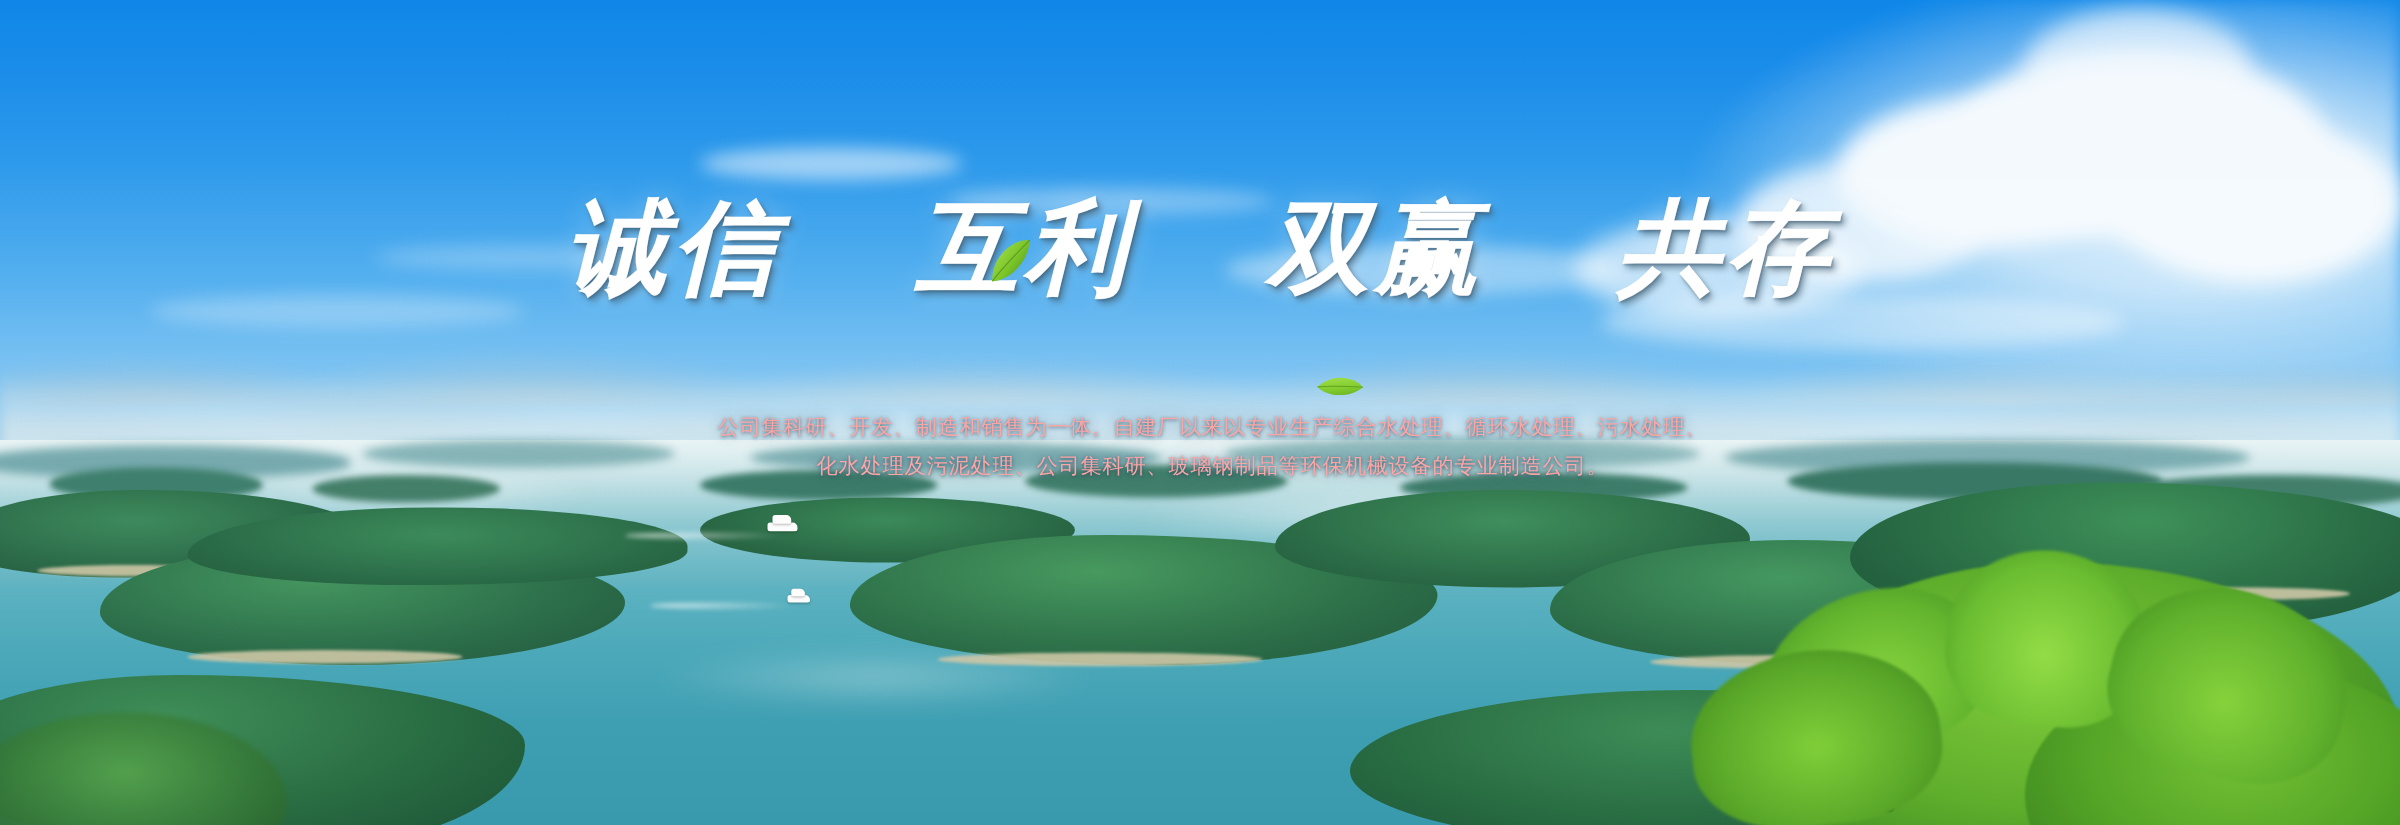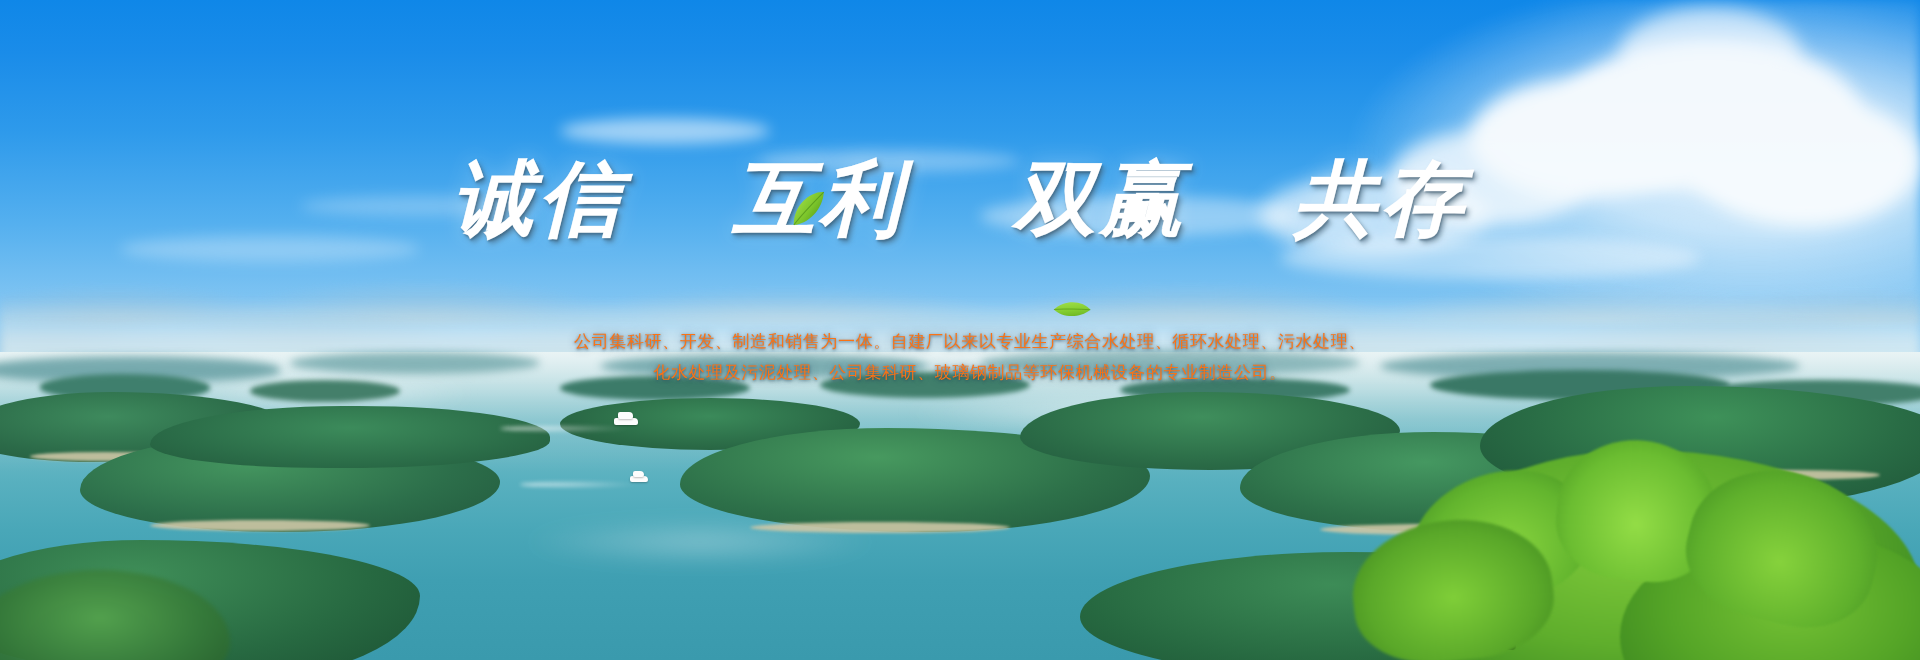--- a/index.html
+++ b/index.html
@@ -121,21 +121,21 @@
       1px 2px 2px rgba(40,70,95,.45),
       0 0 22px rgba(255,255,255,.30);
     -webkit-text-stroke:.5px rgba(255,255,255,.6);
   }
   .headline .gap{display:inline-block;width:40px;}
 
   .desc{
     position:absolute;left:0;top:326px;width:100%;
     text-align:center;
     font-size:17px;line-height:31px;
-    color:#f97316;
+    color:#fca5a5;
     letter-spacing:.035em;
     text-shadow:0 1px 3px rgba(35,70,95,.75), 0 0 10px rgba(30,65,90,.45);
     padding-left:20px;
   }
 
   
   .leaf{position:absolute;}
   .leaf svg{display:block;}
 </style>
 </head>

